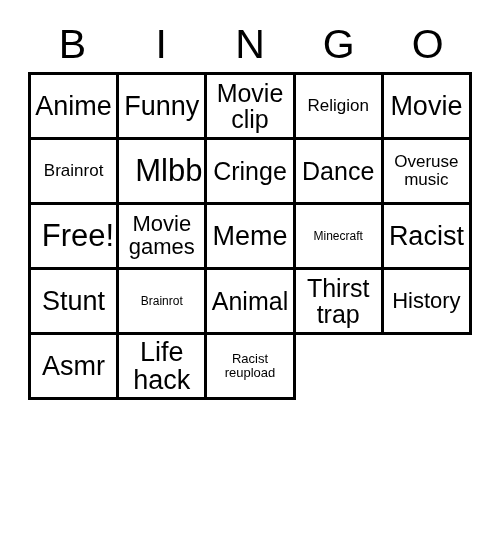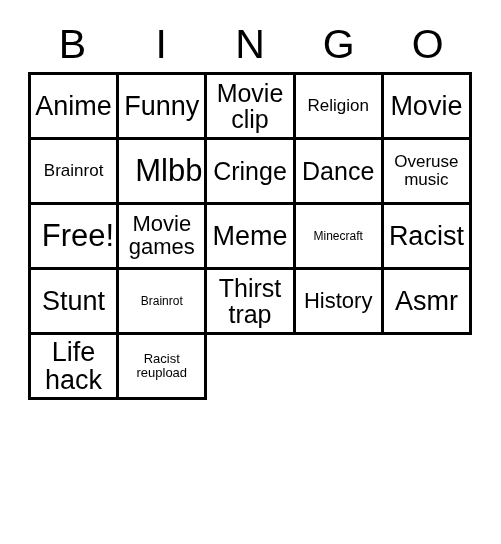--- a/index.html
+++ b/index.html
@@ -147,20 +147,23 @@
       </div>
     <div class="cell fs-xl">
         <span class="cell-text">Racist</span>
       </div>
     <div class="cell fs-xl">
         <span class="cell-text">Stunt</span>
       </div>
     <div class="cell fs-xs">
         <span class="cell-text">Brainrot</span>
       </div>
+    <div class="cell fs-lg">
+        <span class="cell-text">Animal</span>
+      </div>
 
     <div class="cell fs-lg">
         <span class="cell-text">Thirst
 trap</span>
       </div>
     <div class="cell fs-md">
         <span class="cell-text">History</span>
       </div>
     <div class="cell fs-xl">
         <span class="cell-text">Asmr</span>

